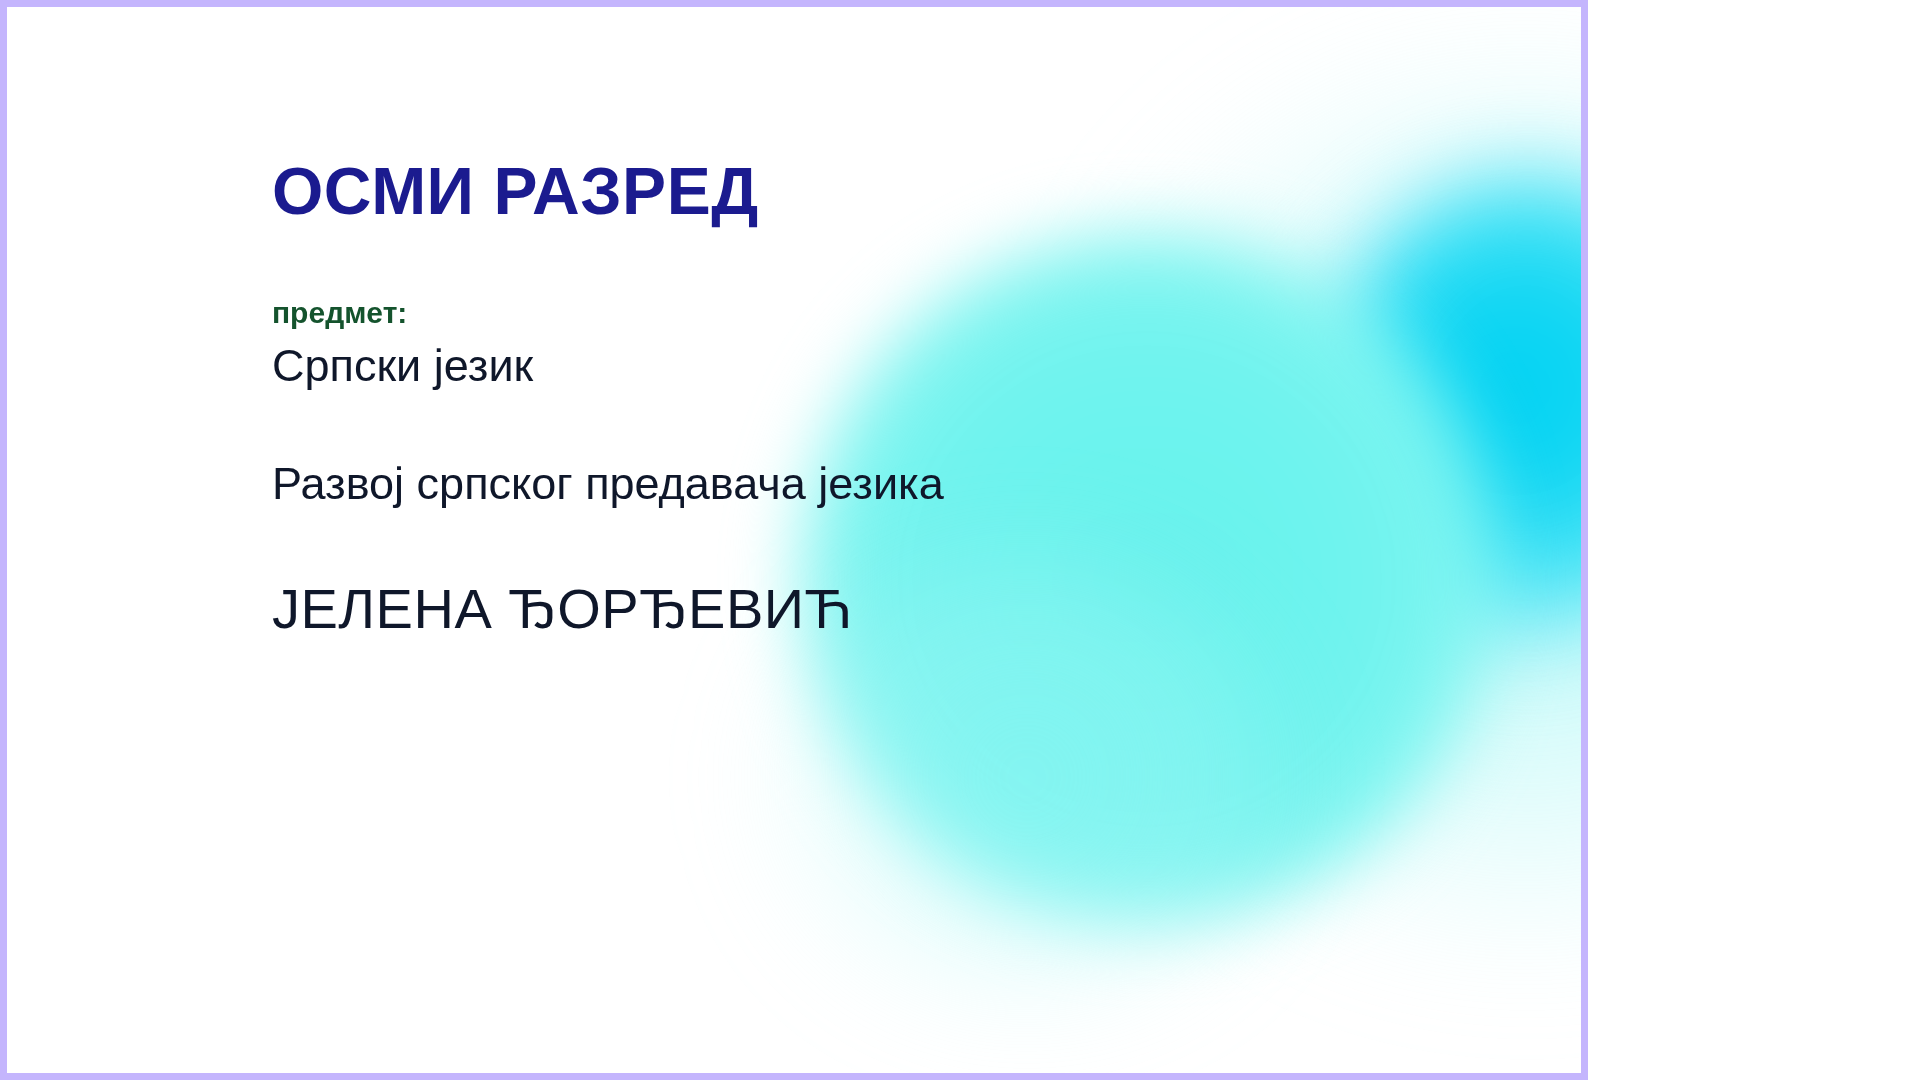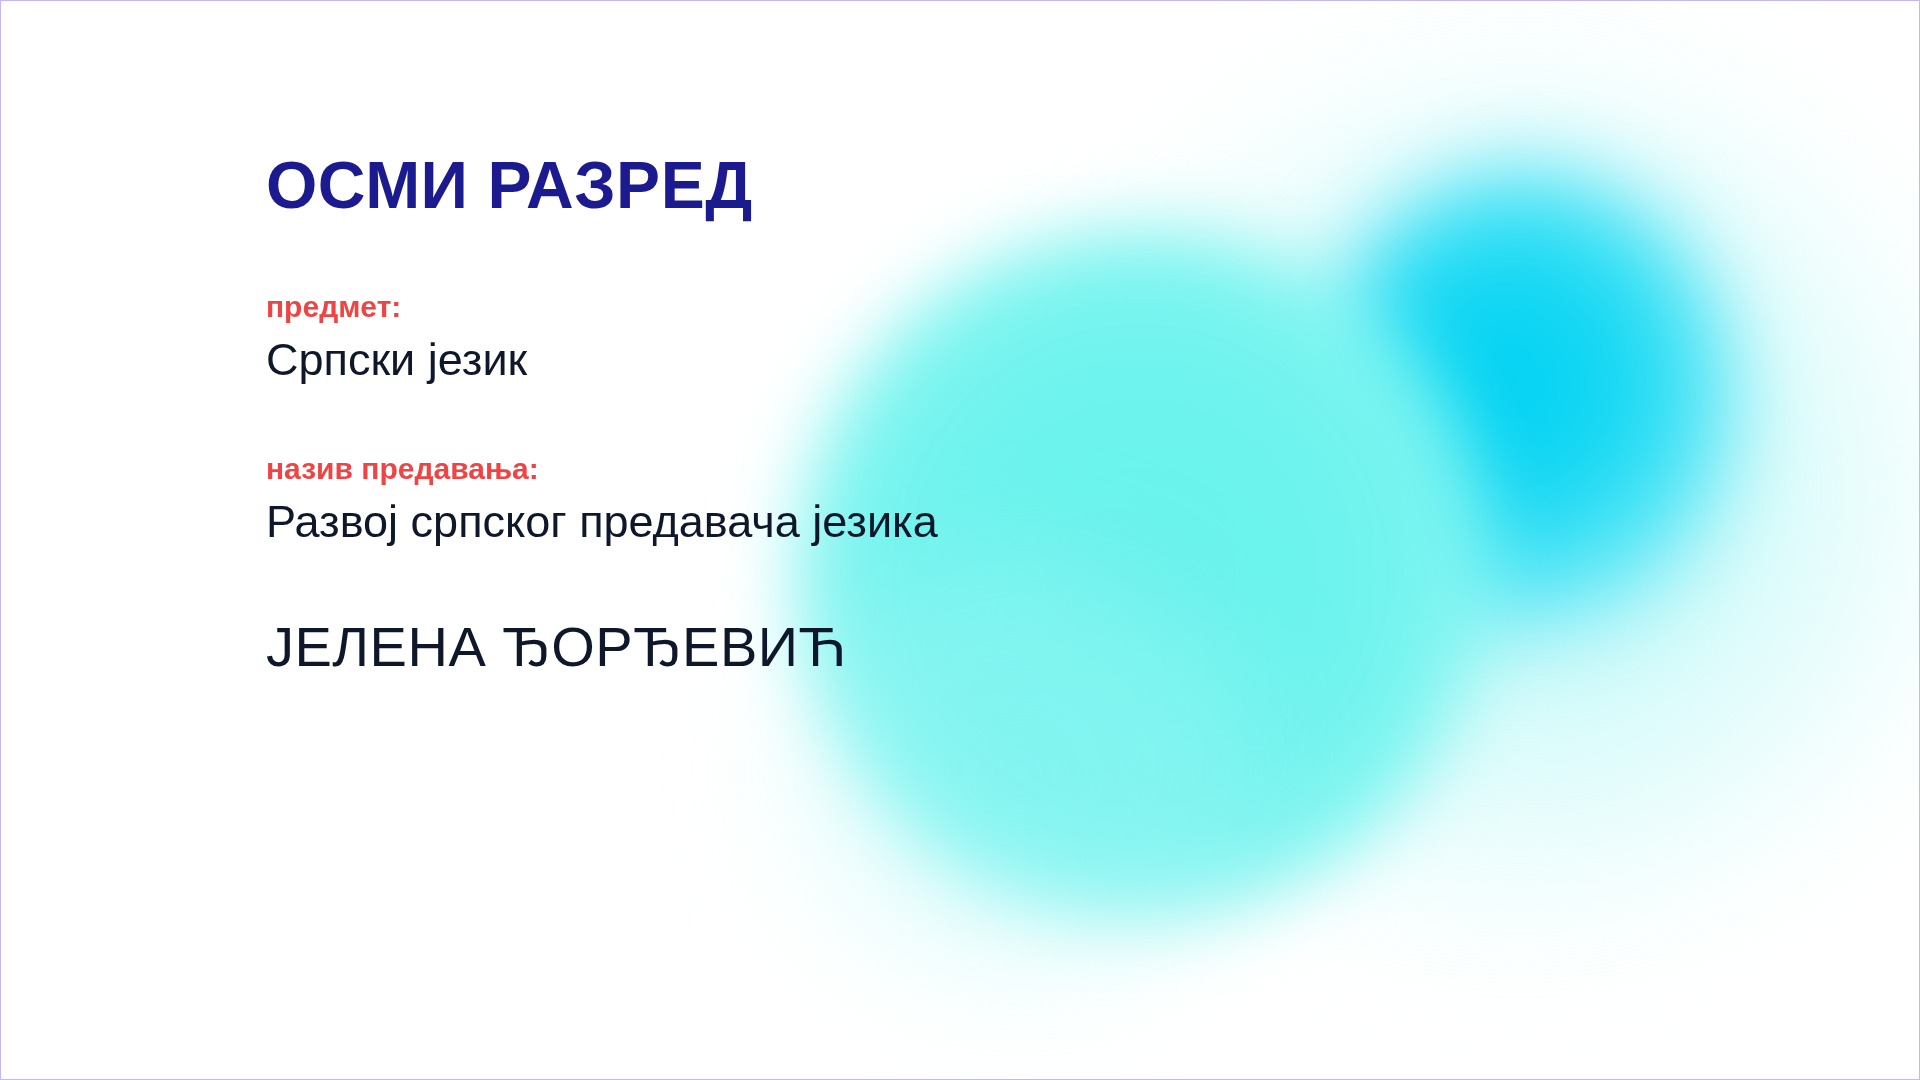--- a/index.html
+++ b/index.html
@@ -4,25 +4,25 @@
 <title>ОСМИ РАЗРЕД — Српски језик</title>
 <style>
   html, body {
     margin: 0;
     padding: 0;
     background: #ffffff;
   }
 
   #slide {
     position: relative;
-    width: 1920px;
+    width: 1588px;
     height: 1080px;
     overflow: hidden;
     background: #ffffff;
-    border: 1px solid #c4b5fd;
+    border: 7px solid #c4b5fd;
     box-sizing: border-box;
     font-family: "Liberation Sans", "DejaVu Sans", sans-serif;
   }
 
   
   .decor-layer {
     position: absolute;
     inset: 0;
     overflow: hidden;
     pointer-events: none;
@@ -117,21 +117,21 @@
 
   .field-group.first {
     margin-top: 68px;
   }
 
   .field-label {
     margin: 0 0 6px 0;
     font-size: 30px;
     font-weight: bold;
     line-height: 1.25;
-    color: #ef4444;
+    color: #14532d;
     white-space: nowrap;
   }
 
   .field-value {
     margin: 0;
     font-size: 45px;
     font-weight: normal;
     line-height: 1.25;
     color: #0f172a;
     white-space: nowrap;
@@ -157,21 +157,20 @@
   <div class="content">
 
     <h1 class="slide-title">ОСМИ РАЗРЕД</h1>
 
     <div class="field-group first">
       <p class="field-label">предмет:</p>
       <p class="field-value">Српски језик</p>
     </div>
 
     <div class="field-group">
-      <p class="field-label">назив предавања:</p>
       <p class="field-value">Развој српског предавача језика</p>
     </div>
 
     <div class="field-group">
       <p class="field-value uppercase-name">ЈЕЛЕНА ЂОРЂЕВИЋ</p>
     </div>
 
   </div>
 </div>
 

